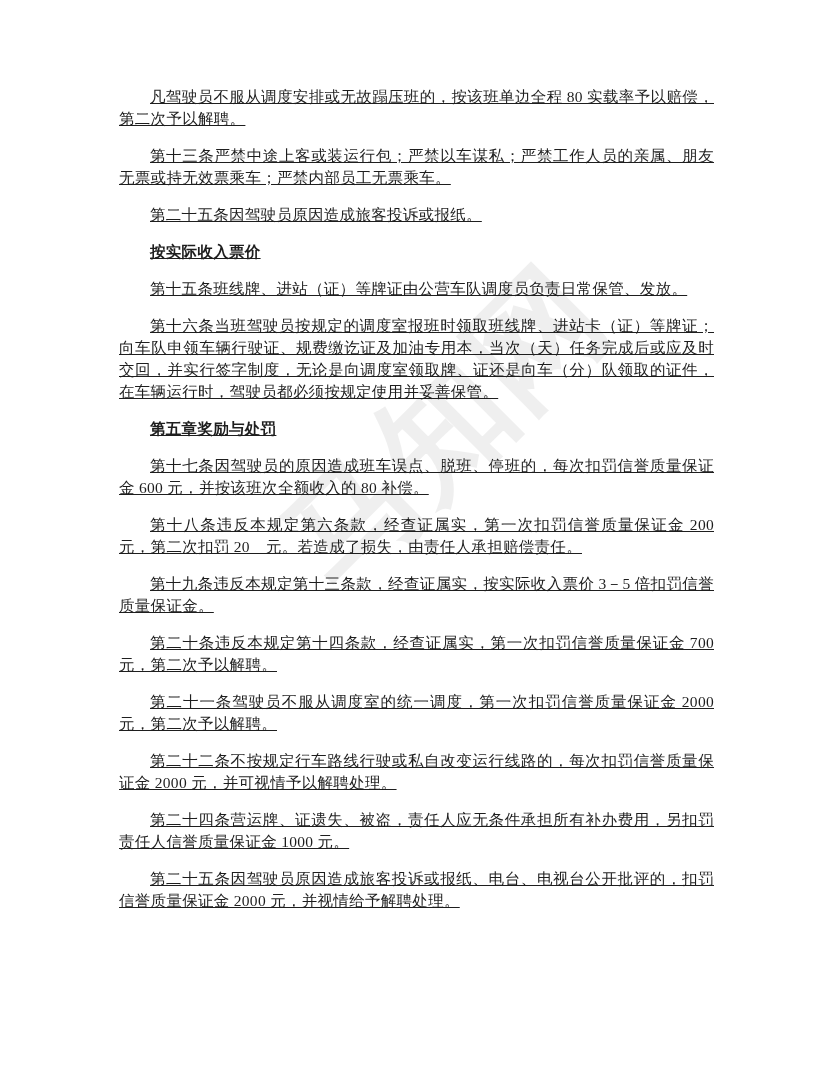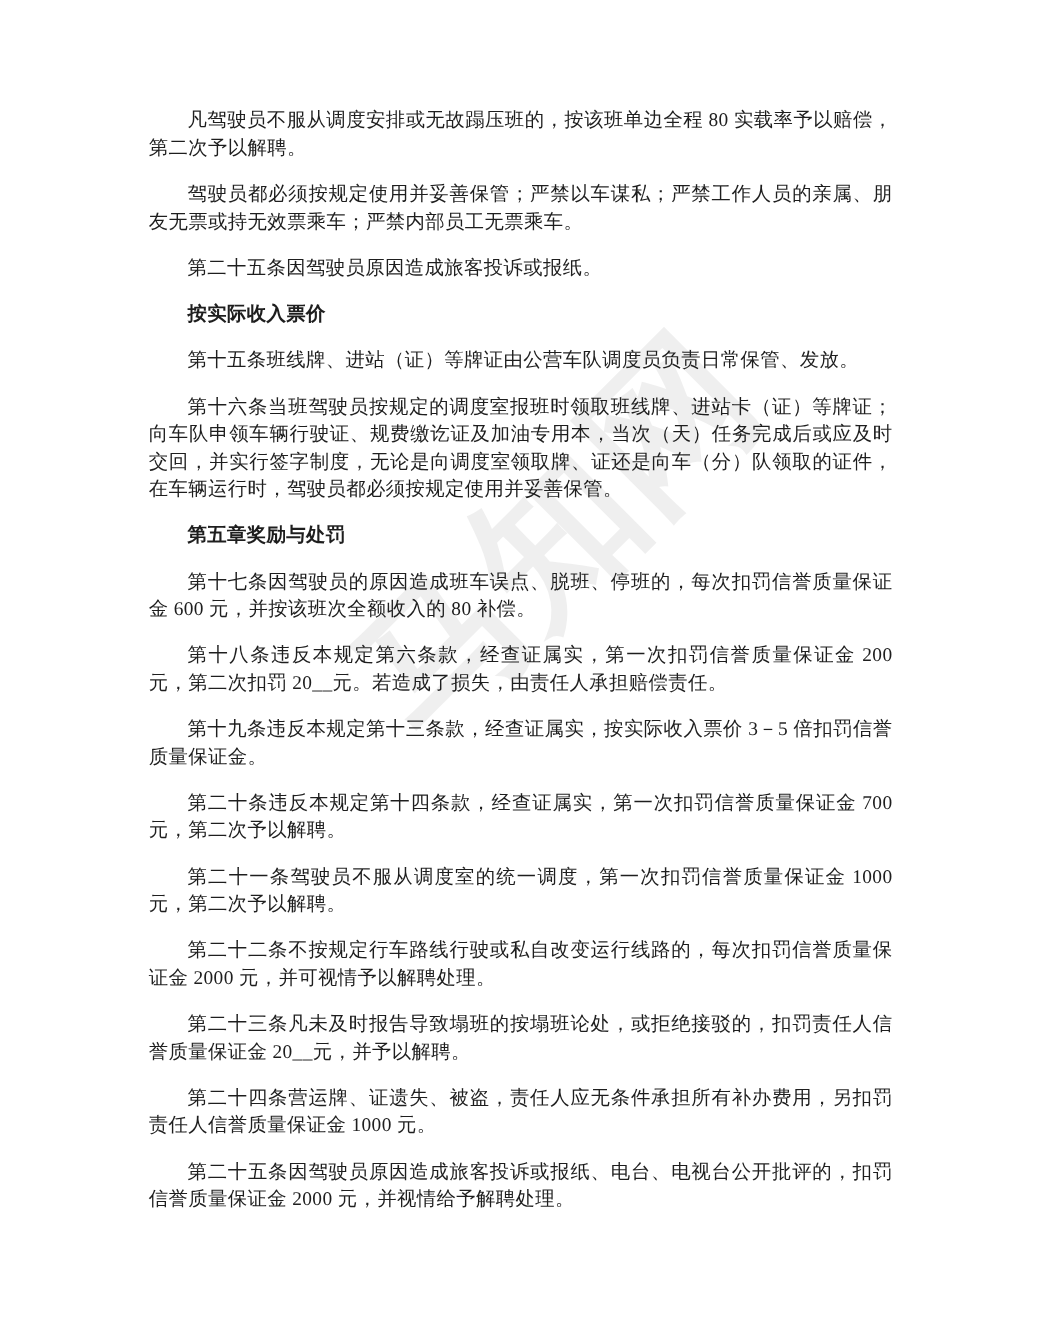--- a/index.html
+++ b/index.html
@@ -14,20 +14,21 @@
     background: #ffffff;
     overflow: hidden;
     font-family: "Liberation Serif", "DejaVu Serif", serif;
     color: #1e1e1e;
   }
   .content {
     position: absolute;
     left: 119px;
     top: 86px;
     width: 595px;
+    text-decoration: underline;
   }
   .body-para {
     margin: 0 0 15px 0;
     font-size: 15.5px;
     line-height: 22px;
     text-align: justify;
     text-indent: 2em;
     letter-spacing: 0.3px;
   }
   .chapter-heading {
@@ -55,30 +56,29 @@
 </style>
 </head>
 <body>
 
 <div class="page">
 
   <div class="watermark">马知网</div>
 
   <div class="content">
     <p class="body-para">凡驾驶员不服从调度安排或无故蹋压班的，按该班单边全程 80 实载率予以赔偿，第二次予以解聘。</p>
-    <p class="body-para">驾驶员都必须按规定使用并妥善保管；严禁以车谋私；严禁工作人员的亲属、朋友无票或持无效票乘车；严禁内部员工无票乘车。</p>
+    <p class="body-para">第十三条严禁中途上客或装运行包；严禁以车谋私；严禁工作人员的亲属、朋友无票或持无效票乘车；严禁内部员工无票乘车。</p>
     <p class="body-para">第二十五条因驾驶员原因造成旅客投诉或报纸。</p>
     <p class="chapter-heading">按实际收入票价</p>
     <p class="body-para">第十五条班线牌、进站（证）等牌证由公营车队调度员负责日常保管、发放。</p>
     <p class="body-para">第十六条当班驾驶员按规定的调度室报班时领取班线牌、进站卡（证）等牌证；向车队申领车辆行驶证、规费缴讫证及加油专用本，当次（天）任务完成后或应及时交回，并实行签字制度，无论是向调度室领取牌、证还是向车（分）队领取的证件，在车辆运行时，驾驶员都必须按规定使用并妥善保管。</p>
     <p class="chapter-heading">第五章奖励与处罚</p>
     <p class="body-para">第十七条因驾驶员的原因造成班车误点、脱班、停班的，每次扣罚信誉质量保证金 600 元，并按该班次全额收入的 80 补偿。</p>
     <p class="body-para">第十八条违反本规定第六条款，经查证属实，第一次扣罚信誉质量保证金 200 元，第二次扣罚 20__元。若造成了损失，由责任人承担赔偿责任。</p>
     <p class="body-para">第十九条违反本规定第十三条款，经查证属实，按实际收入票价 3－5 倍扣罚信誉质量保证金。</p>
     <p class="body-para">第二十条违反本规定第十四条款，经查证属实，第一次扣罚信誉质量保证金 700 元，第二次予以解聘。</p>
-    <p class="body-para">第二十一条驾驶员不服从调度室的统一调度，第一次扣罚信誉质量保证金 1000 元，第二次予以解聘。</p>
+    <p class="body-para">第二十一条驾驶员不服从调度室的统一调度，第一次扣罚信誉质量保证金 2000 元，第二次予以解聘。</p>
     <p class="body-para">第二十二条不按规定行车路线行驶或私自改变运行线路的，每次扣罚信誉质量保证金 2000 元，并可视情予以解聘处理。</p>
-    <p class="body-para">第二十三条凡未及时报告导致塌班的按塌班论处，或拒绝接驳的，扣罚责任人信誉质量保证金 20__元，并予以解聘。</p>
     <p class="body-para">第二十四条营运牌、证遗失、被盗，责任人应无条件承担所有补办费用，另扣罚责任人信誉质量保证金 1000 元。</p>
     <p class="body-para">第二十五条因驾驶员原因造成旅客投诉或报纸、电台、电视台公开批评的，扣罚信誉质量保证金 2000 元，并视情给予解聘处理。</p>
   </div>
 
 </div>
 
 </body></html>

